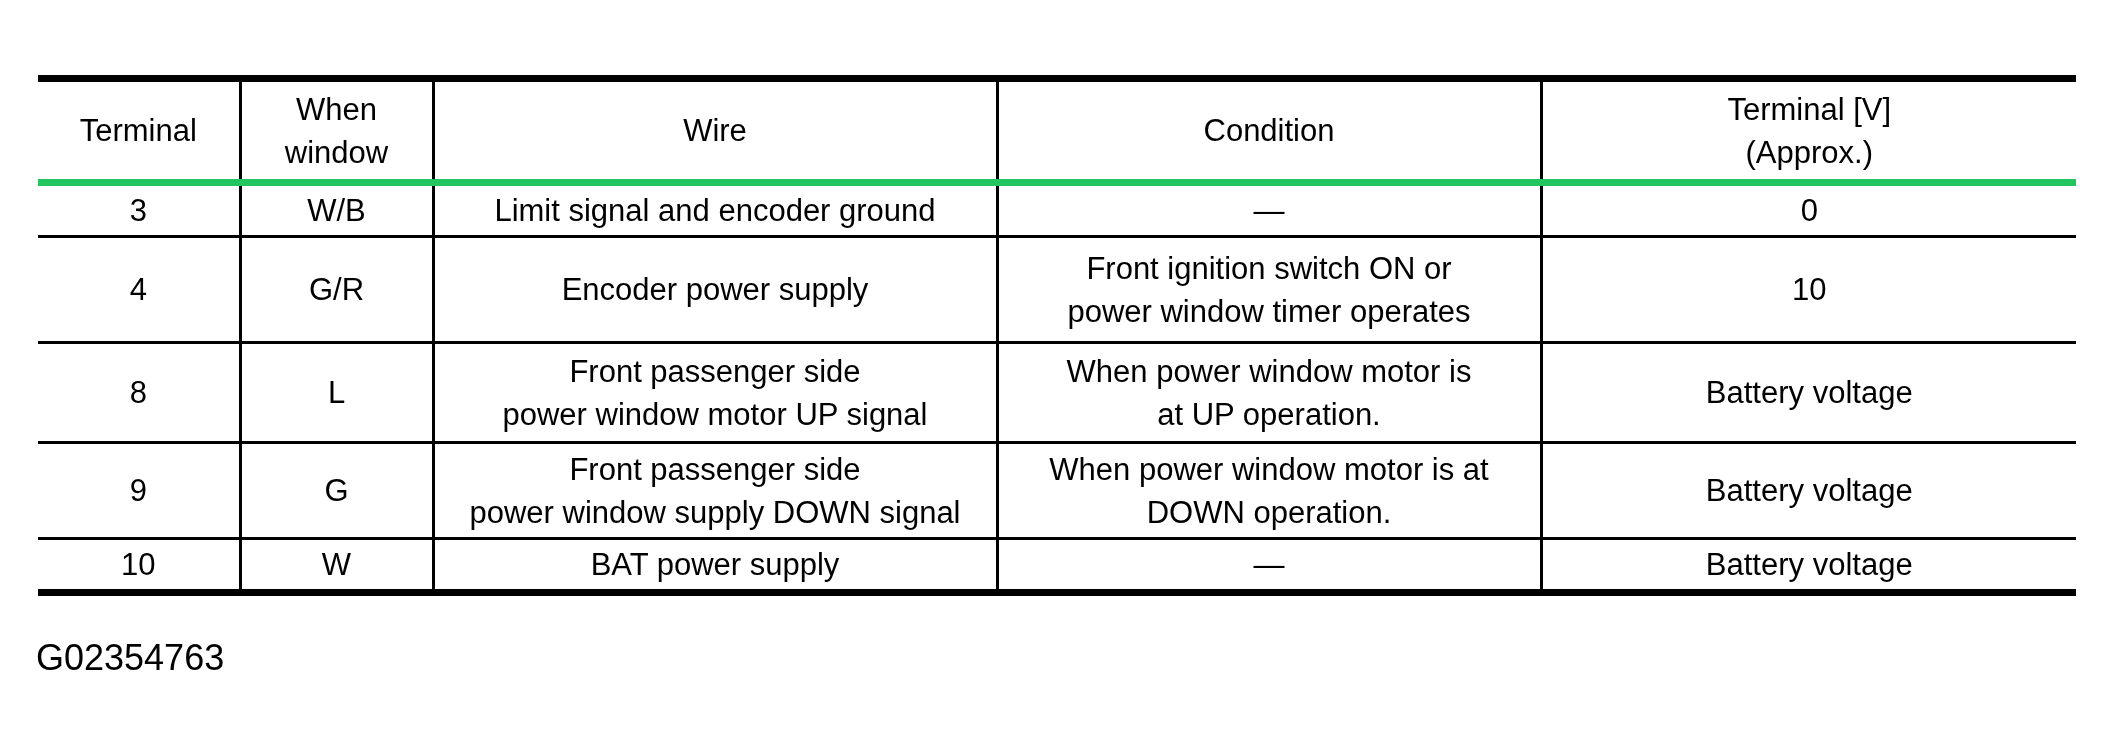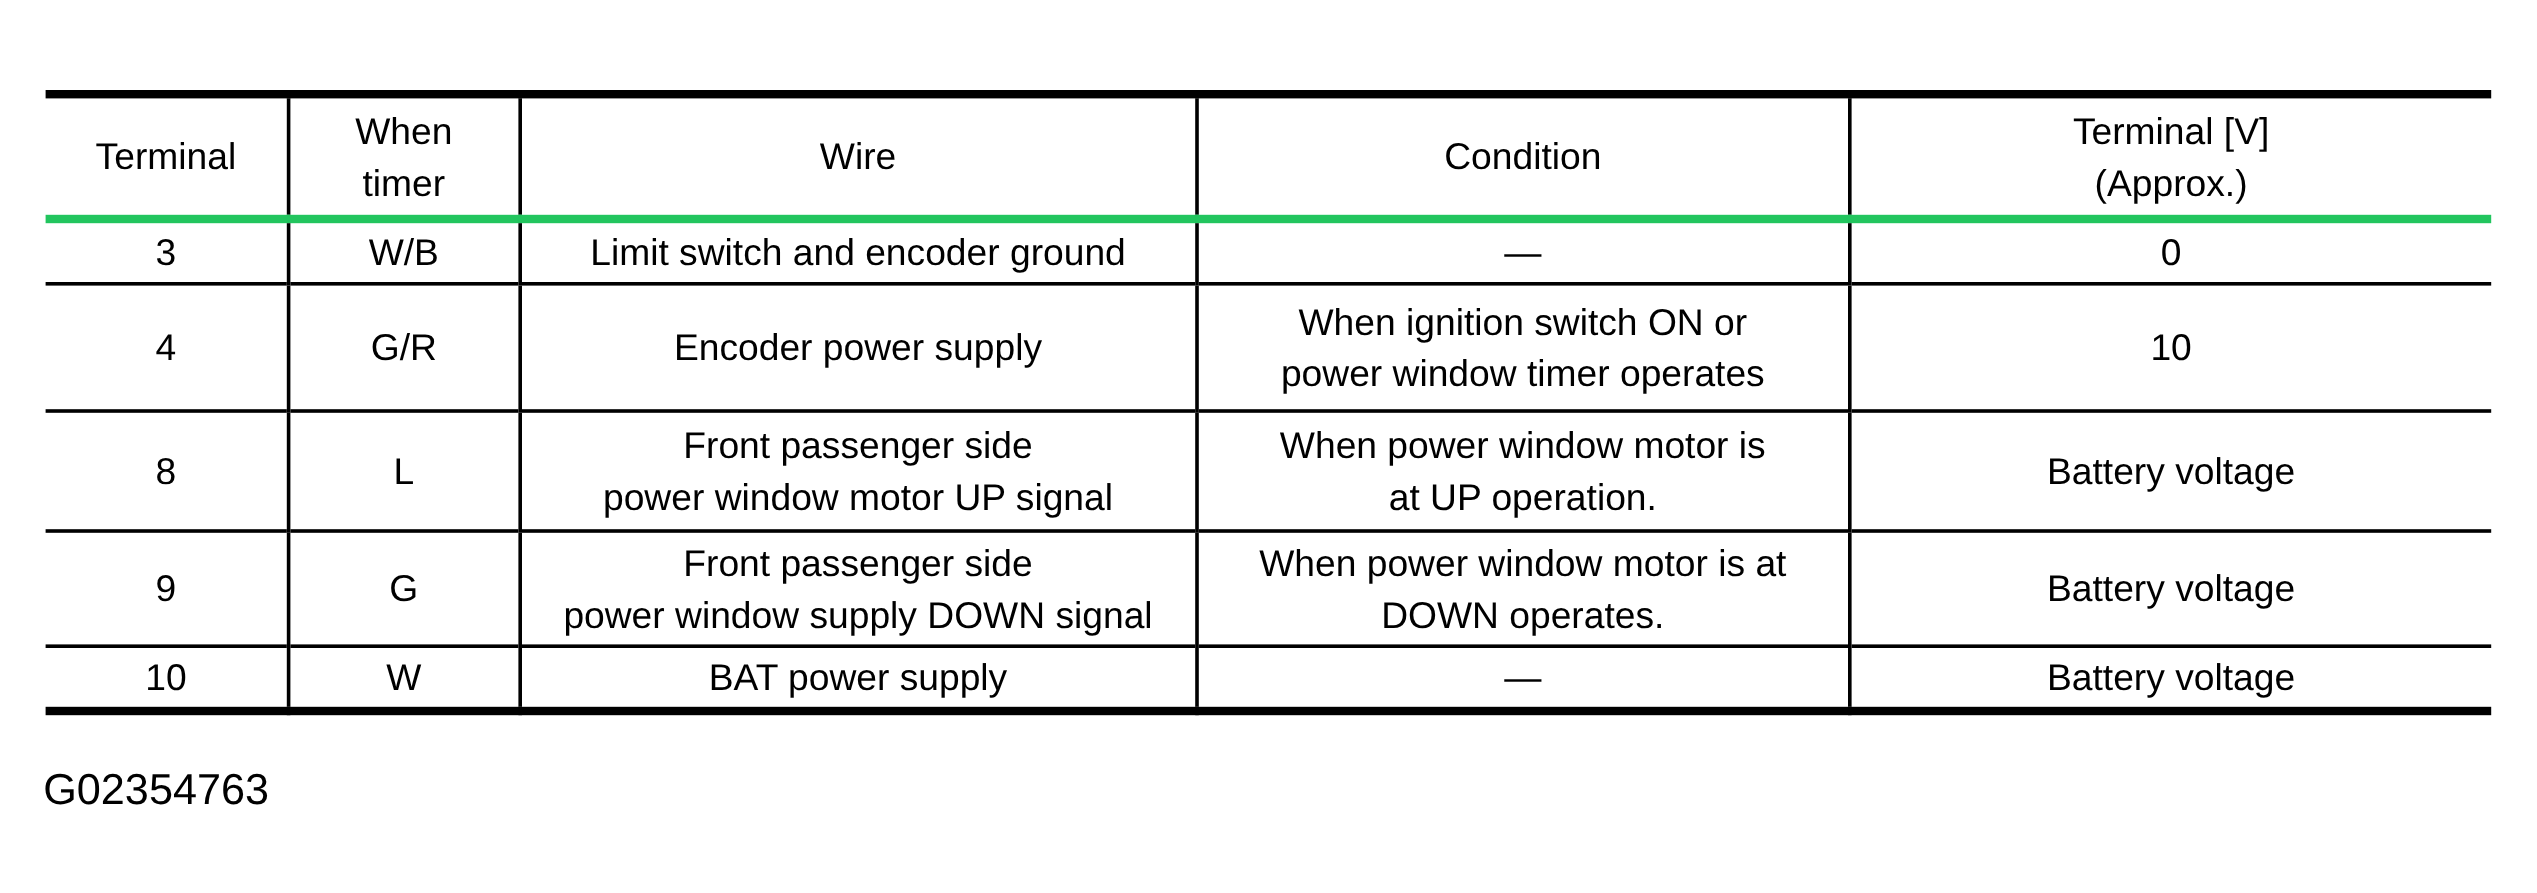--- a/index.html
+++ b/index.html
@@ -80,52 +80,52 @@
       <col style="width:193px">
       <col style="width:564px">
       <col style="width:544px">
       <col style="width:535px">
     </colgroup>
     <thead>
       <tr>
         <th>Terminal</th>
         <th>
           <span class="line">When</span>
-          <span class="line">timer</span>
+          <span class="line">window</span>
         </th>
         <th>Wire</th>
         <th>Condition</th>
         <th>
           <span class="line">Terminal [V]</span>
           <span class="line">(Approx.)</span>
         </th>
       </tr>
     </thead>
     <tbody>
 
       <tr class="h-single">
         <td class="c-term">3</td>
         <td class="c-wire">W/B</td>
         <td class="c-item">
-          <span class="line">Limit switch and encoder ground</span>
+          <span class="line">Limit signal and encoder ground</span>
         </td>
         <td class="c-cond center">
           <span class="line">—</span>
         </td>
         <td class="c-volt">0</td>
       </tr>
 
       <tr class="h-tall-1">
         <td class="c-term">4</td>
         <td class="c-wire">G/R</td>
         <td class="c-item">
           <span class="line">Encoder power supply</span>
         </td>
         <td class="c-cond">
-          <span class="line">When ignition switch ON or</span>
+          <span class="line">Front ignition switch ON or</span>
           <span class="line">power window timer operates</span>
         </td>
         <td class="c-volt">10</td>
       </tr>
 
       <tr class="h-tall-2">
         <td class="c-term">8</td>
         <td class="c-wire">L</td>
         <td class="c-item">
           <span class="line">Front passenger side</span>
@@ -140,21 +140,21 @@
 
       <tr class="h-tall-3">
         <td class="c-term">9</td>
         <td class="c-wire">G</td>
         <td class="c-item">
           <span class="line">Front passenger side</span>
           <span class="line">power window supply DOWN signal</span>
         </td>
         <td class="c-cond">
           <span class="line">When power window motor is at</span>
-          <span class="line">DOWN operates.</span>
+          <span class="line">DOWN operation.</span>
         </td>
         <td class="c-volt">Battery voltage</td>
       </tr>
 
       <tr class="h-single">
         <td class="c-term">10</td>
         <td class="c-wire">W</td>
         <td class="c-item">
           <span class="line">BAT power supply</span>
         </td>

